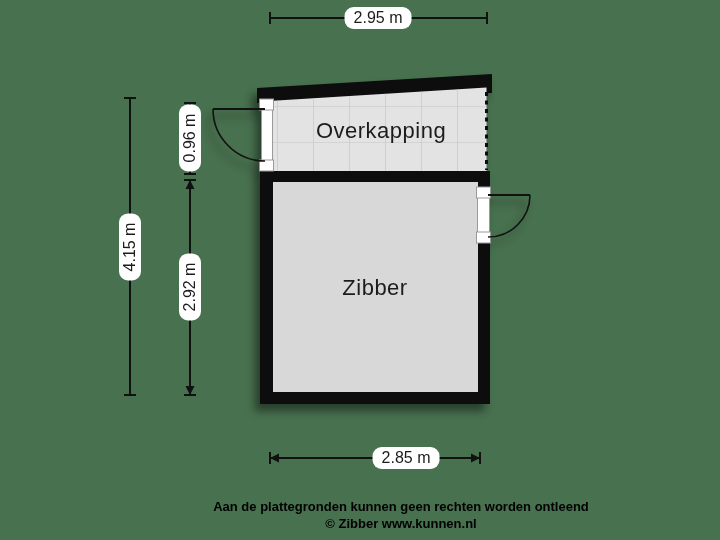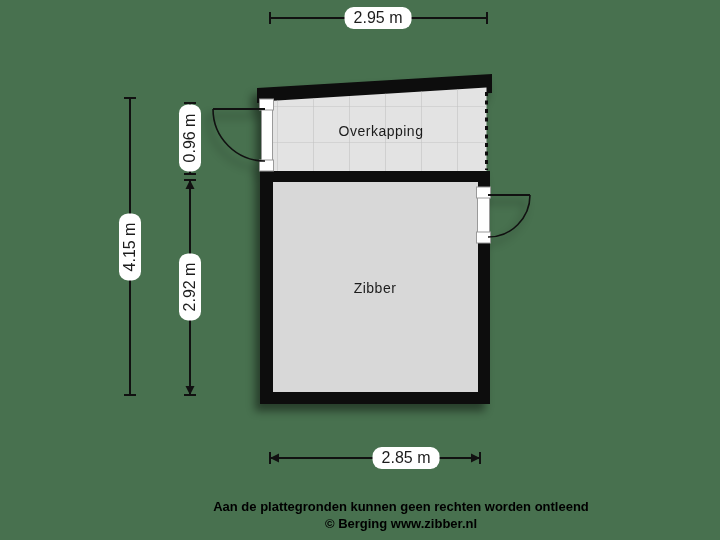--- a/index.html
+++ b/index.html
@@ -36,21 +36,21 @@
     line-height:20px;
     padding:1px 9px;
     border-radius:9px;
     white-space:nowrap;
     transform:translate(-50%,-50%);
   }
   .pill.vert{transform:translate(-50%,-50%) rotate(-90deg);}
   .room-label{
     position:absolute;
     color:var(--text);
-    font-size:14px;
+    font-size:22px;
     white-space:nowrap;
     transform:translate(-50%,-50%);
     letter-spacing:0.5px;
   }
   .footer{
     position:absolute;
     left:401px;
     transform:translateX(-50%);
     color:#000;
     font-size:13px;
@@ -130,14 +130,14 @@
   <div class="pill" style="left:378px;top:18px;">2.95 m</div>
   <div class="pill vert" style="left:130px;top:247px;">4.15 m</div>
   <div class="pill vert" style="left:190px;top:138px;">0.96 m</div>
   <div class="pill vert" style="left:190px;top:287px;">2.92 m</div>
   <div class="pill" style="left:375px;top:458px;margin-left:31px;">2.85 m</div>
 
   <div class="room-label" style="left:381px;top:131px;">Overkapping</div>
   <div class="room-label" style="left:375px;top:288px;">Zibber</div>
 
   <div class="footer" style="top:499px;">Aan de plattegronden kunnen geen rechten worden ontleend</div>
-  <div class="footer" style="top:516px;">© Berging www.zibber.nl</div>
+  <div class="footer" style="top:516px;">© Zibber www.kunnen.nl</div>
 </div>
 
 </body></html>

